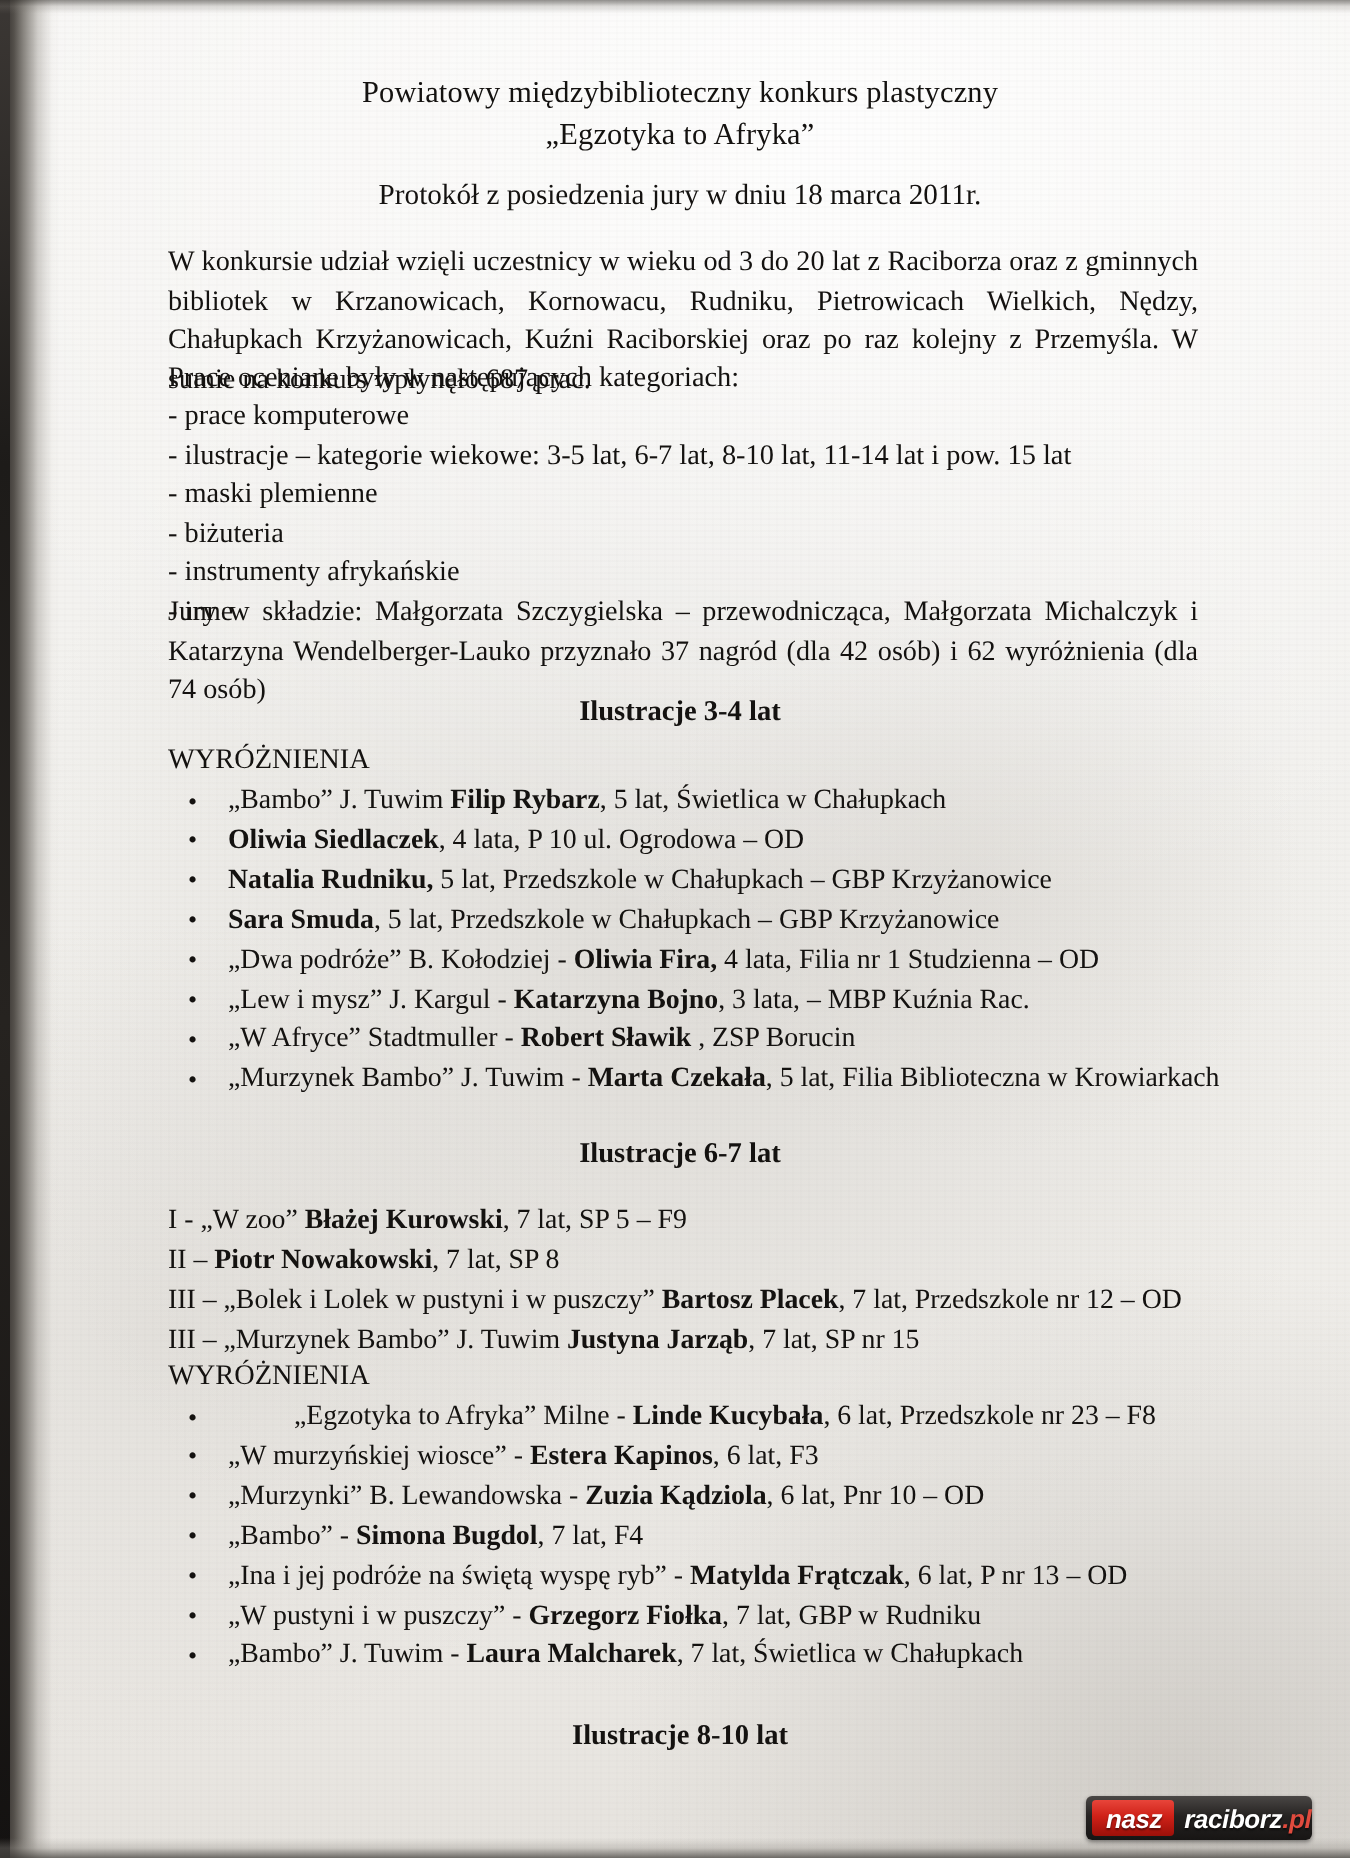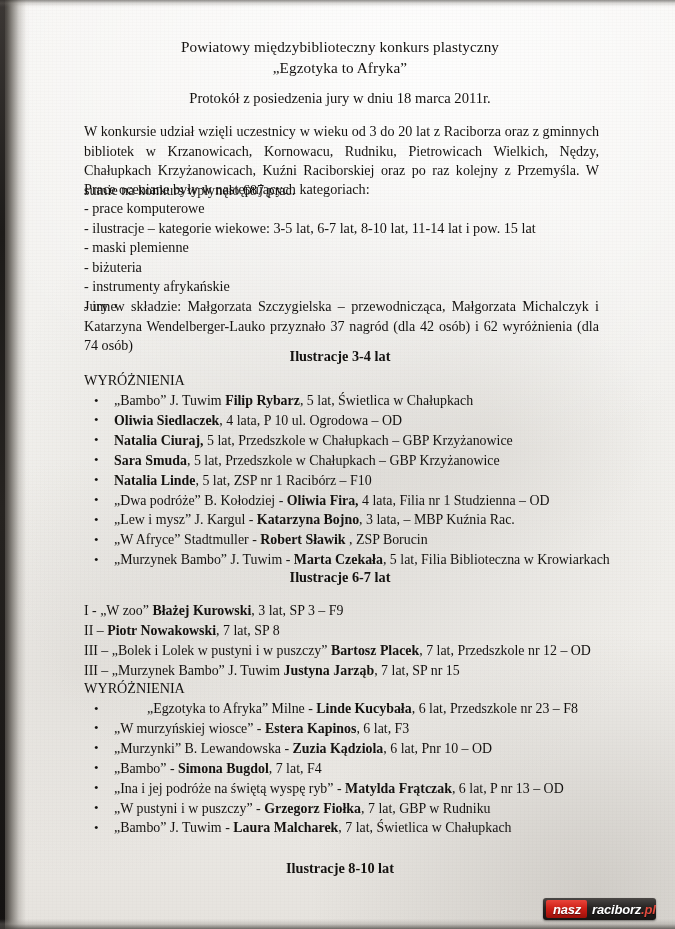--- a/index.html
+++ b/index.html
@@ -225,33 +225,32 @@
       <p style="text-indent:0;">Jury w składzie: Małgorzata Szczygielska – przewodnicząca, Małgorzata Michalczyk i Katarzyna Wendelberger-Lauko przyznało 37 nagród (dla 42 osób) i 62 wyróżnienia (dla 74 osób)</p>
     </div>
 
     <div class="section-head" style="top:348px;">Ilustracje 3-4 lat</div>
 
     <div class="plain-line" style="top:372px;">WYRÓŻNIENIA</div>
 
     <ul class="award-list" style="top:391px;">
       <li><span>„Bambo” J. Tuwim </span><b>Filip Rybarz</b><span>, 5 lat, Świetlica w Chałupkach</span></li>
       <li><span></span><b>Oliwia Siedlaczek</b><span>, 4 lata, P 10 ul. Ogrodowa – OD</span></li>
-      <li><span></span><b>Natalia Ciuraj,</b><span> 5 lat, Przedszkole w Chałupkach – GBP Krzyżanowice</span></li>
+      <li><span></span><b>Natalia Rudniku,</b><span> 5 lat, Przedszkole w Chałupkach – GBP Krzyżanowice</span></li>
       <li><span></span><b>Sara Smuda</b><span>, 5 lat, Przedszkole w Chałupkach – GBP Krzyżanowice</span></li>
-      <li><span></span><b>Natalia Linde</b><span>, 5 lat, ZSP nr 1 Racibórz – F10</span></li>
       <li><span>„Dwa podróże” B. Kołodziej - </span><b>Oliwia Fira,</b><span> 4 lata, Filia nr 1 Studzienna – OD</span></li>
       <li><span>„Lew i mysz” J. Kargul - </span><b>Katarzyna Bojno</b><span>, 3 lata,  – MBP Kuźnia Rac.</span></li>
       <li><span>„W Afryce” Stadtmuller - </span><b>Robert Sławik</b><span> , ZSP Borucin</span></li>
       <li><span>„Murzynek Bambo” J. Tuwim - </span><b>Marta Czekała</b><span>, 5 lat, Filia Biblioteczna w Krowiarkach</span></li>
     </ul>
 
     <div class="section-head" style="top:569px;">Ilustracje 6-7 lat</div>
 
     <ul class="place-list" style="top:601px;">
-      <li><span>I - „W zoo” </span><b>Błażej Kurowski</b><span>, 3 lat, SP 3 – F9</span></li>
+      <li><span>I - „W zoo” </span><b>Błażej Kurowski</b><span>, 7 lat, SP 5 – F9</span></li>
       <li><span>II – </span><b>Piotr Nowakowski</b><span>, 7 lat, SP 8</span></li>
       <li><span>III – „Bolek i Lolek w pustyni i w puszczy” </span><b>Bartosz Placek</b><span>, 7 lat, Przedszkole nr 12 – OD</span></li>
       <li><span>III – „Murzynek Bambo” J. Tuwim </span><b>Justyna Jarząb</b><span>, 7 lat, SP nr 15</span></li>
     </ul>
 
     <div class="plain-line" style="top:680px;">WYRÓŻNIENIA</div>
 
     <ul class="award-list" style="top:699px;">
       <li><span style="padding-left:4px;margin-left:29px;">„Egzotyka to Afryka” Milne - </span><b>Linde Kucybała</b><span>, 6 lat, Przedszkole nr 23 – F8</span></li>
       <li><span>„W murzyńskiej wiosce” - </span><b>Estera Kapinos</b><span>, 6 lat, F3</span></li>

